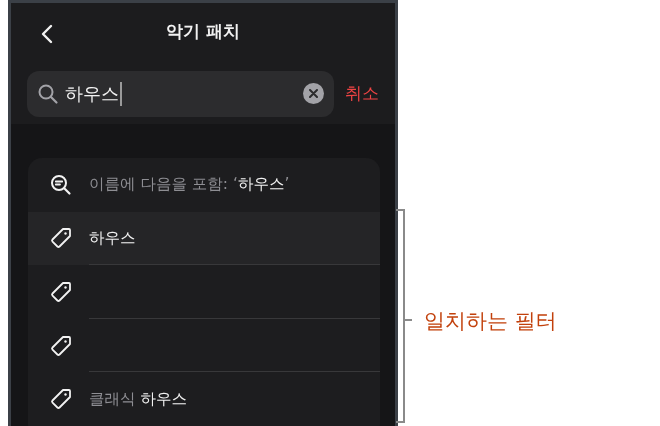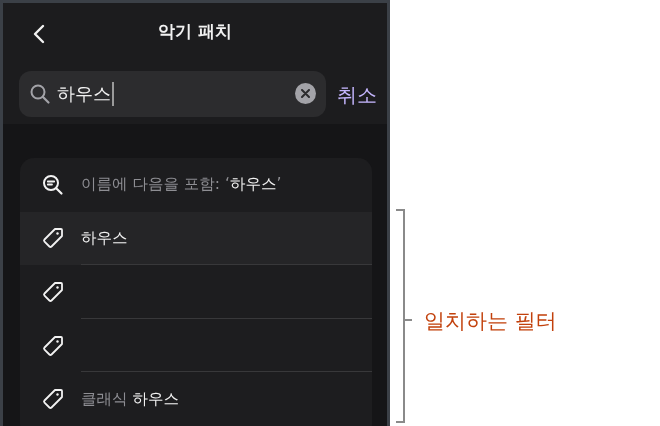--- a/index.html
+++ b/index.html
@@ -1,37 +1,37 @@
 <!DOCTYPE html>
 <html><head>
   <meta charset="utf-8">
   <style>
     html, body { margin: 0; padding: 0; }
     body {
       width: 660px; height: 426px; background: #ffffff; position: relative; overflow: hidden;
       font-family: "DejaVu Sans", "Liberation Sans", sans-serif;
     }
     .panel {
-      position: absolute; left: 0; top: 0; width: 390px; height: 426px;
+      position: absolute; left: 8px; top: 0; width: 390px; height: 426px;
       background: #1c1c1e; box-sizing: border-box;
       border-left: 3px solid #3b4047; border-right: 3px solid #3b4047; border-top: 3px solid #3b4047;
       overflow: hidden;
     }
     .header { position: absolute; left: 0; right: 0; top: 0; height: 120px; background: #1c1c1e; }
     .back-btn { position: absolute; left: 24px; top: 18px; width: 24px; height: 26px; display:flex; align-items:center; justify-content:center; cursor:pointer; }
     .title { position: absolute; left: 0; right: 0; top: 17px; text-align: center; color: #f2f2f2; font-size: 17px; font-weight: 600; }
     .search-field {
       position: absolute; left: 16px; top: 68px; width: 307px; height: 46px; border-radius: 12px;
       background: #2c2c2e; display: flex; align-items: center; box-sizing: border-box; padding-left: 10px;
     }
     .search-icon { width: 22px; height: 22px; margin-right: 6px; }
     .search-input { color: #f2f2f2; font-size: 18px; display: flex; align-items: center; }
     .caret { display: inline-block; width: 2px; height: 24px; background: #9a9a9a; margin-left: 1px; }
     .clear-btn { position: absolute; right: 10px; top: 12px; width: 21px; height: 21px; border-radius: 50%; background: #a3a3a8; display:flex; align-items:center; justify-content:center; cursor:pointer; }
-    .cancel-btn { position: absolute; left: 334px; top: 79px; color: #c4b5fd; font-size: 20px; cursor: pointer; }
+    .cancel-btn { position: absolute; left: 334px; top: 79px; color: #ef4444; font-size: 17px; cursor: pointer; }
     .body-area { position: absolute; left: 0; right: 0; top: 121px; bottom: 0; background: #151517; }
     .card {
       position: absolute; left: 17px; top: 155px; width: 352px; height: 280px;
       background: #1d1d1f; border-radius: 14px; overflow: hidden;
     }
     .row { position: relative; height: 53.6px; display: flex; align-items: center; cursor: pointer; }
     .row.selected { background: #252527; }
     .row .icon { position: absolute; left: 21px; width: 24px; height: 24px; display:flex; align-items:center; justify-content:center; }
     .row .label { position: absolute; left: 61px; font-size: 15.5px; color: #8e8e93; white-space: nowrap; }
     .row .label .hl { color: #f2f2f2; }

